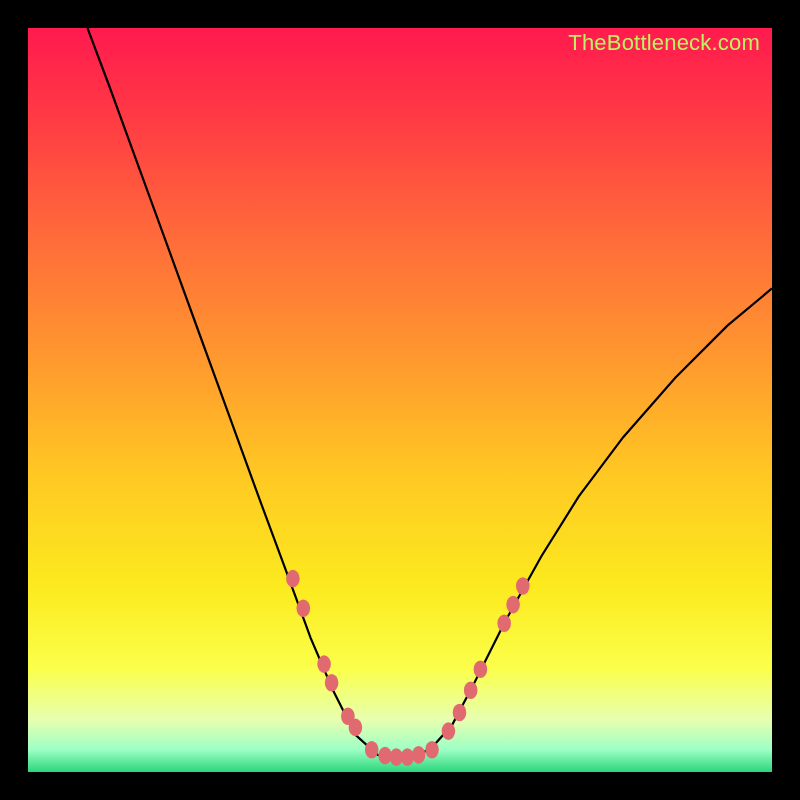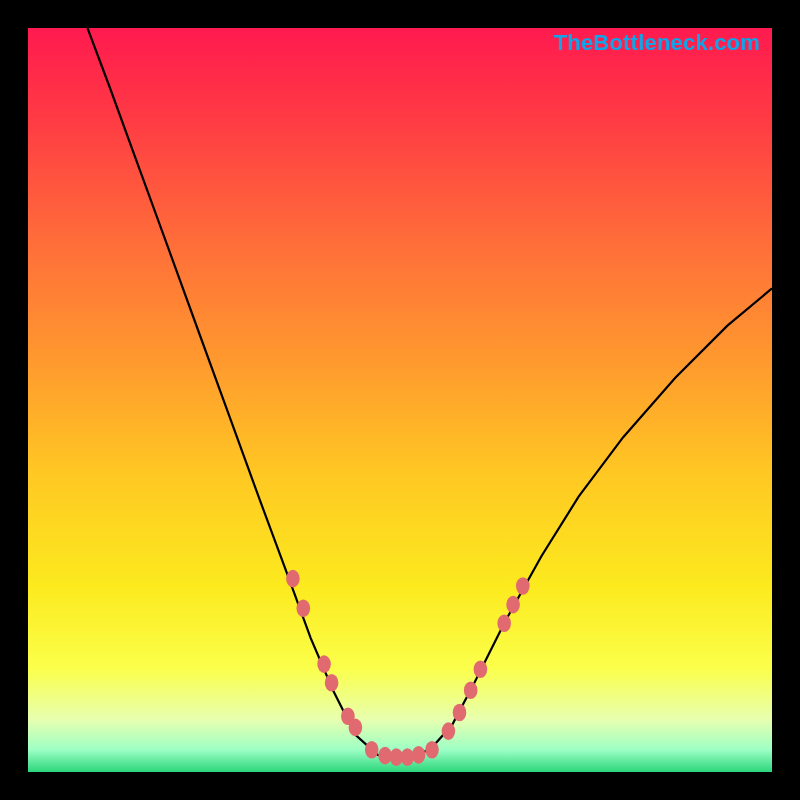--- a/index.html
+++ b/index.html
@@ -32,22 +32,22 @@
     top: 0;
     width: 100%;
     height: 100%;
   }
   .watermark {
     position: absolute;
     top: 2px;
     right: 12px;
     font-family: Arial, Helvetica, sans-serif;
     font-size: 22px;
-    font-weight: 700;
-    color: #0ea5e9;
+    font-weight: 400;
+    color: #bef264;
     letter-spacing: 0.2px;
   }
   svg.curves {
     position: absolute;
     left: 0;
     top: 0;
     width: 100%;
     height: 100%;
   }
 </style>

